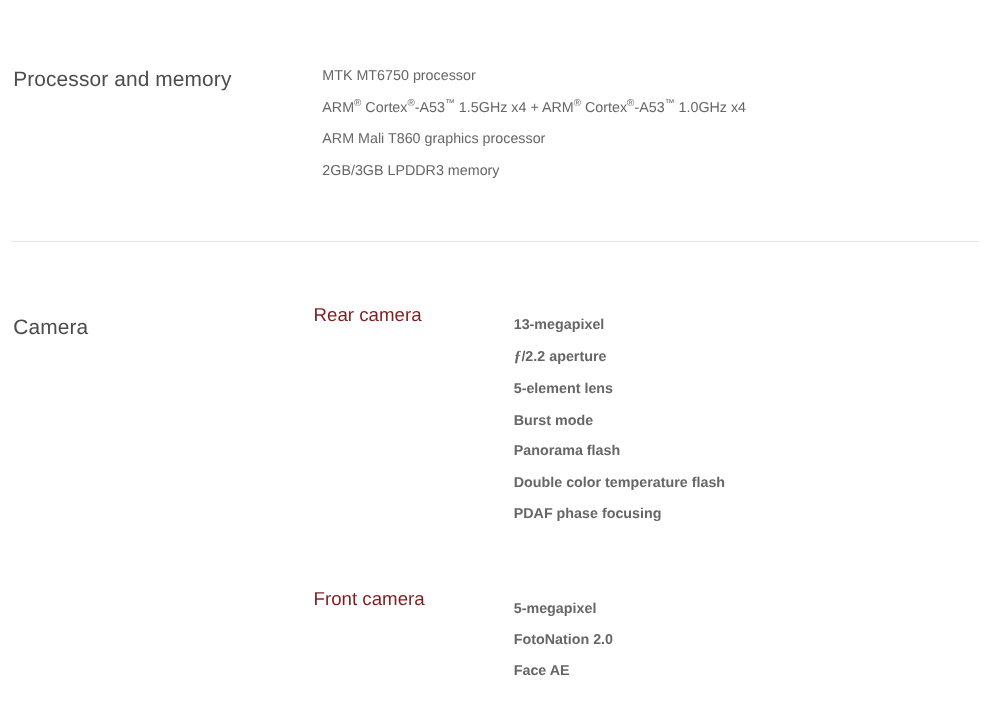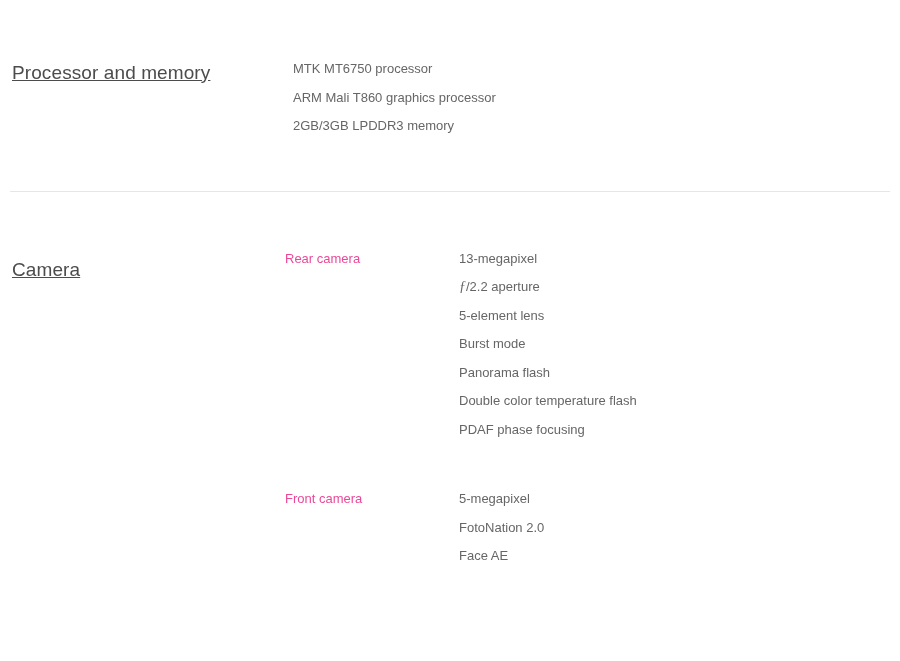--- a/index.html
+++ b/index.html
@@ -39,21 +39,20 @@
     width: 285px;
     flex: 0 0 285px;
     padding-left: 12px;
     box-sizing: border-box;
     font-size: 19px;
     line-height: 26px;
     color: #4c4c4c;
     font-weight: normal;
     letter-spacing: 0.1px;
     white-space: nowrap;
-    text-decoration: underline;
   }
 
   .section-body {
     flex: 1 1 auto;
     padding-top: 3px;
   }
 
   
   .plain-list {
     list-style: none;
@@ -71,30 +70,31 @@
   .group {
     display: flex;
     align-items: flex-start;
   }
   .group + .group {
     margin-top: 41px;
   }
   .group-label {
     flex: 0 0 174px;
     width: 174px;
-    font-size: 13px;
+    font-size: 17px;
     line-height: 28.5px;
-    color: #ec4899;
+    color: #7f1d1d;
     white-space: nowrap;
   }
   .group-values {
     list-style: none;
-    margin: 0;
+    margin: 8px;
     padding: 0;
     flex: 1 1 auto;
+    font-weight: bold;
   }
   .group-values li {
     font-size: 13px;
     line-height: 28.5px;
     color: #666666;
     white-space: nowrap;
   }
 
   
   .divider {
@@ -126,20 +126,23 @@
 <body>
 
 <div class="spec-page">
 
   <section class="section section-processor">
     <div class="section-inner">
       <h2 class="section-title">Processor and memory</h2>
       <div class="section-body">
         <ul class="plain-list">
           <li>MTK MT6750 processor</li>
+          <li>
+            <span>ARM<span class="sup">®</span> Cortex<span class="sup">®</span>-A53<span class="sup">™</span> 1.5GHz x4 + ARM<span class="sup">®</span> Cortex<span class="sup">®</span>-A53<span class="sup">™</span> 1.0GHz x4</span>
+          </li>
           <li>ARM Mali T860 graphics processor</li>
           <li>2GB/3GB LPDDR3 memory</li>
         </ul>
       </div>
     </div>
   </section>
 
   <hr class="divider">
 
   <section class="section section-camera">

